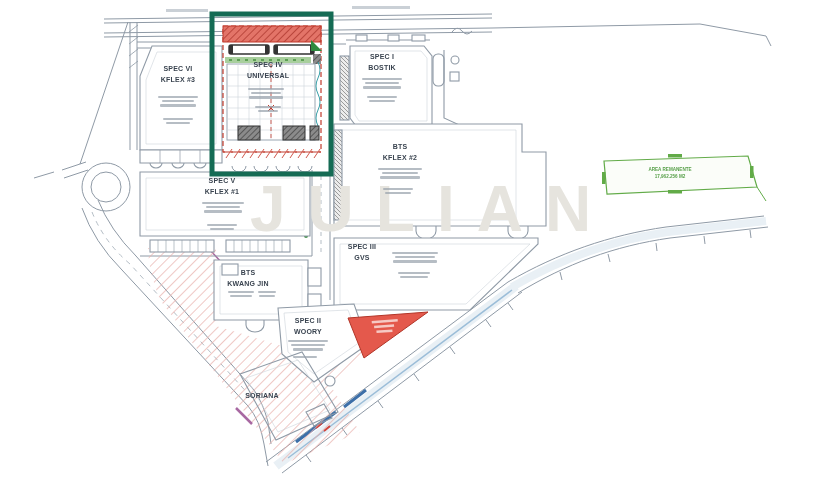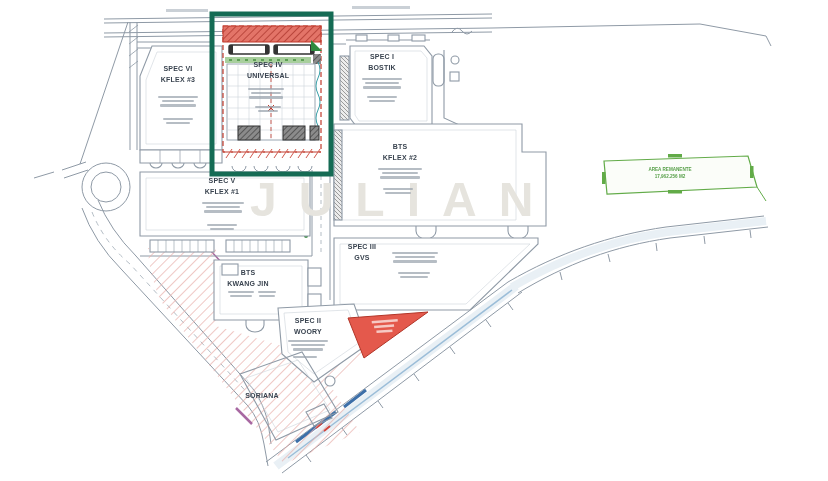--- a/index.html
+++ b/index.html
@@ -16,21 +16,21 @@
     color:#3a4450;text-align:center;letter-spacing:.2px;
     white-space:nowrap;
   }
   .lbl .l2{display:block;}
   .blur{position:absolute;z-index:10;display:flex;flex-direction:column;align-items:center;gap:2px;}
   .blur i{display:block;height:2.2px;background:#97a1ab;opacity:.7;border-radius:1px;}
   .wm{
     position:absolute;z-index:5;font-weight:bold;color:#e6e4de;
     font-family:"Liberation Sans",sans-serif;white-space:nowrap;
   }
-  .wm1{left:250px;top:172px;font-size:48px;letter-spacing:22px;}
+  .wm1{left:250px;top:172px;font-size:64px;letter-spacing:22px;}
   .wm2{left:352px;top:244px;font-size:38px;letter-spacing:12px;}
   .parcel-lbl{
     position:absolute;z-index:10;left:628px;top:166px;width:84px;
     font-size:4.6px;font-weight:bold;color:#58a04a;text-align:center;line-height:1.6;
   }
 </style>
 </head>
 <body>
 
 <div class="stage">

